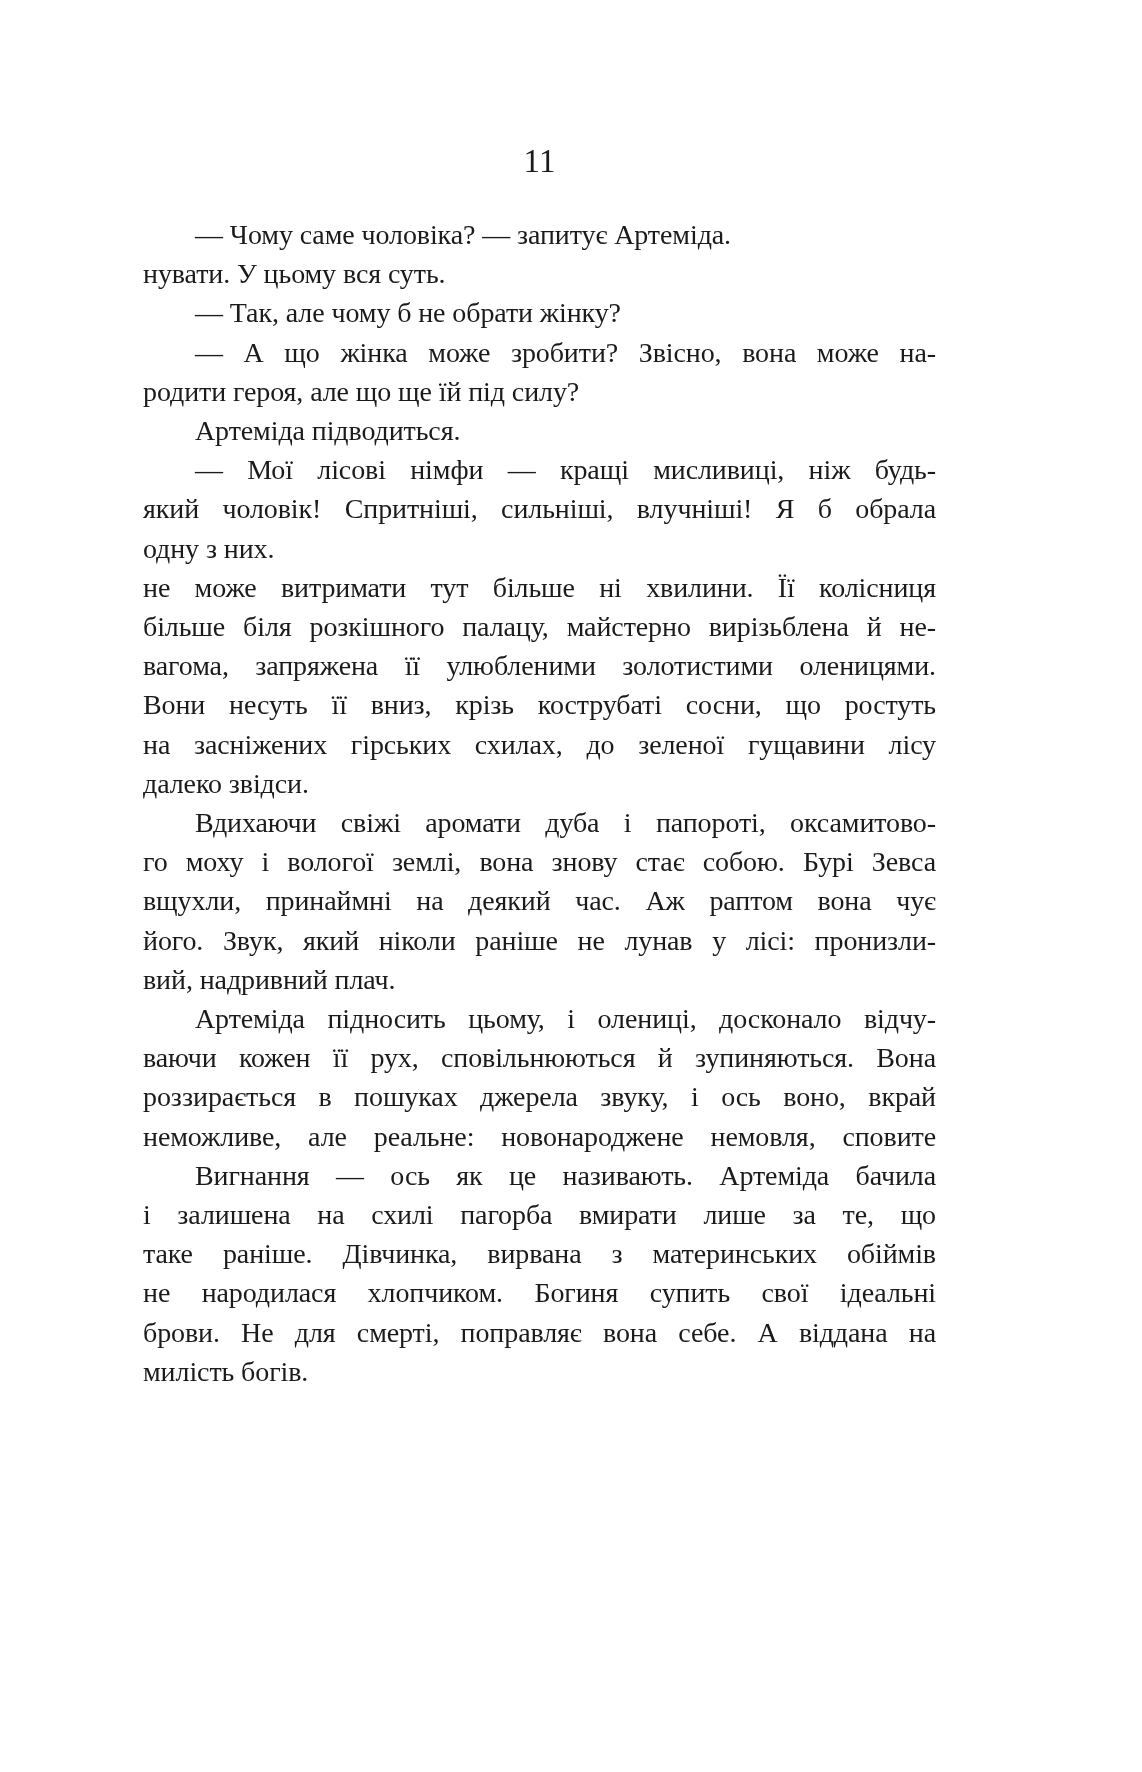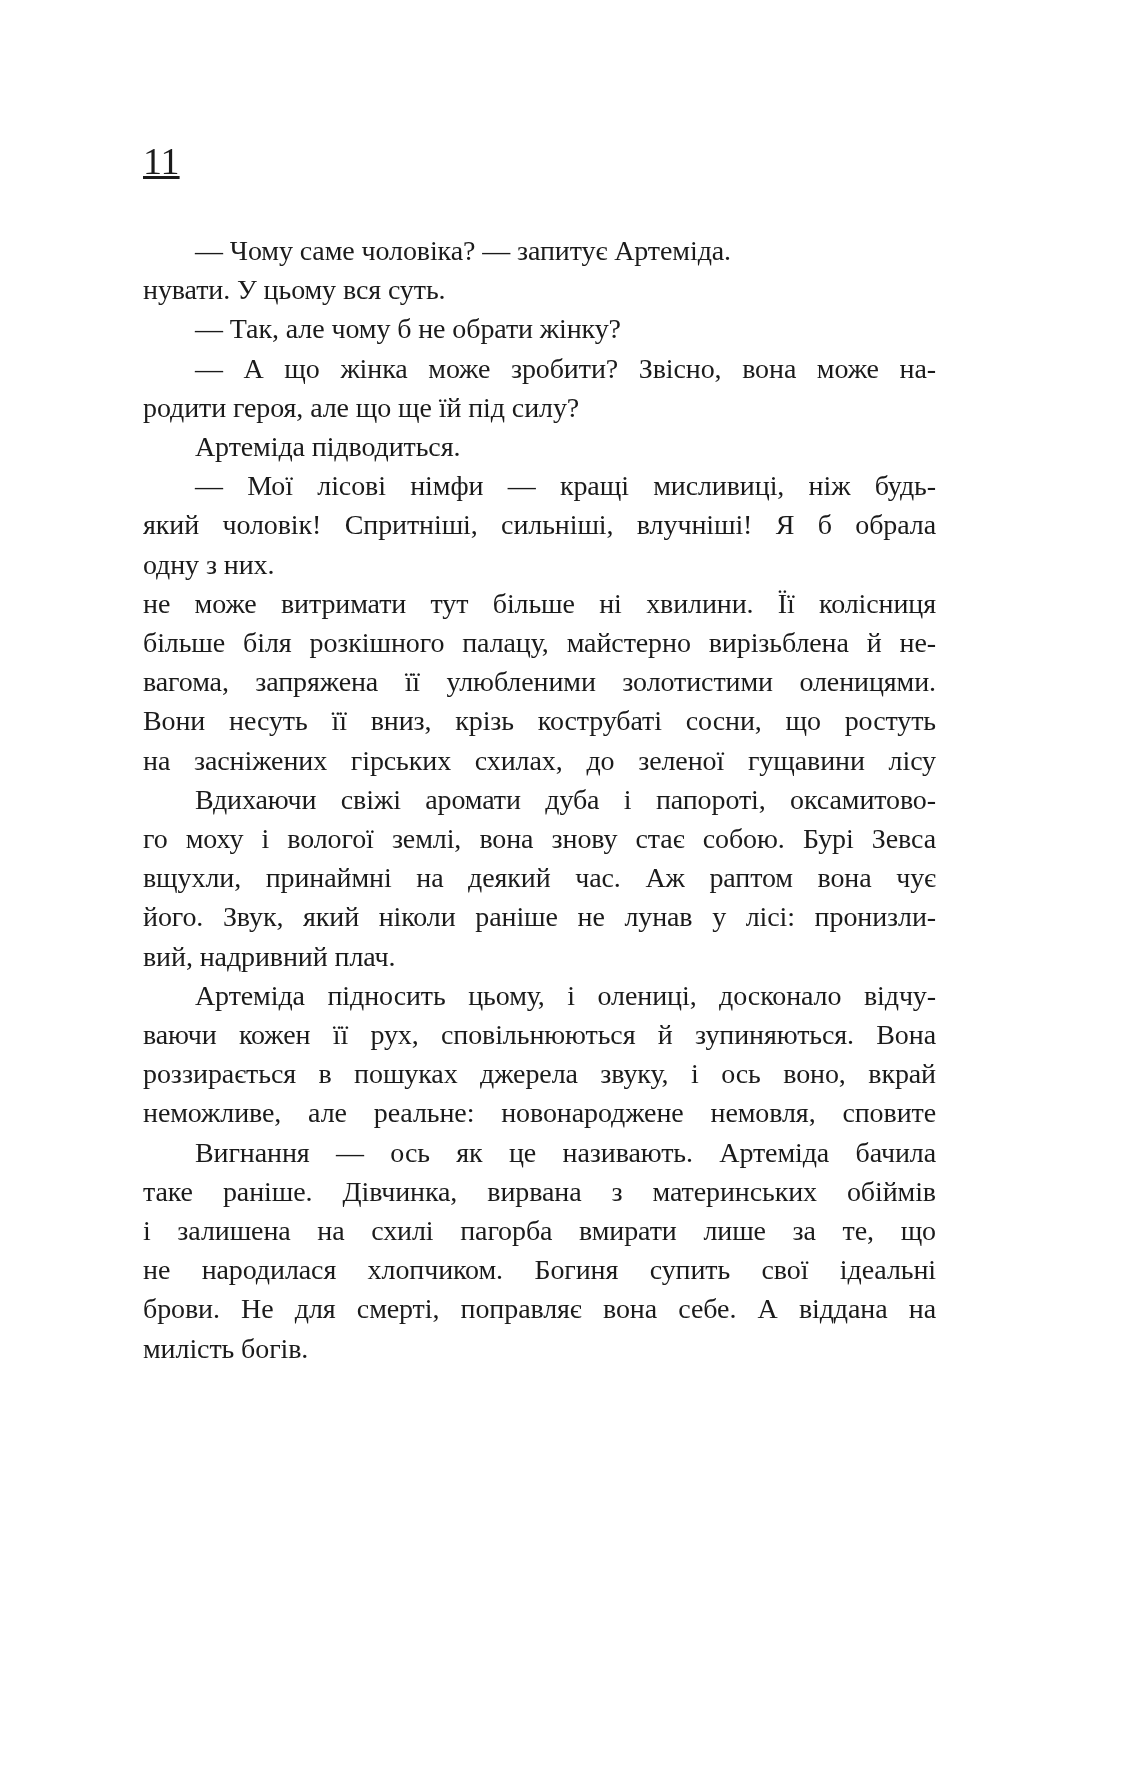--- a/index.html
+++ b/index.html
@@ -15,29 +15,28 @@
     width: 1142px;
     height: 1772px;
     background: #ffffff;
     overflow: hidden;
   }
   .page-number {
     position: absolute;
     top: 141px;
     left: 143px;
     width: 793px;
-    text-align: left;
-    font-size: 38px;
+    text-align: center;
+    font-size: 33px;
     line-height: 40px;
     color: #1b1b1b;
-    text-decoration: underline;
   }
   .text-block {
     position: absolute;
-    top: 231px;
+    top: 215px;
     left: 143px;
     width: 793px;
     font-size: 28px;
     line-height: 39.2px;
     letter-spacing: -0.1px;
     color: #1b1b1b;
   }
   .para { margin: 0; padding: 0; }
   .line {
     text-align: justify;
@@ -72,36 +71,37 @@
         <div class="line first">— Мої лісові німфи — кращі мисливиці, ніж будь-</div>
         <div class="line">який чоловік! Спритніші, сильніші, влучніші! Я б обрала</div>
         <div class="line last">одну з них.</div>
       </div>
       <div class="para">
         <div class="line">не може витримати тут більше ні хвилини. Її колісниця</div>
         <div class="line">більше біля розкішного палацу, майстерно вирізьблена й не-</div>
         <div class="line">вагома, запряжена її улюбленими золотистими оленицями.</div>
         <div class="line">Вони несуть її вниз, крізь кострубаті сосни, що ростуть</div>
         <div class="line">на засніжених гірських схилах, до зеленої гущавини лісу</div>
+        <div class="line last">далеко звідси.</div>
       </div>
       <div class="para">
         <div class="line first">Вдихаючи свіжі аромати дуба і папороті, оксамитово-</div>
         <div class="line">го моху і вологої землі, вона знову стає собою. Бурі Зевса</div>
         <div class="line">вщухли, принаймні на деякий час. Аж раптом вона чує</div>
         <div class="line">його. Звук, який ніколи раніше не лунав у лісі: пронизли-</div>
         <div class="line last">вий, надривний плач.</div>
       </div>
       <div class="para">
         <div class="line first">Артеміда підносить цьому, і олениці, досконало відчу-</div>
         <div class="line">ваючи кожен її рух, сповільнюються й зупиняються. Вона</div>
         <div class="line">роззирається в пошуках джерела звуку, і ось воно, вкрай</div>
         <div class="line">неможливе, але реальне: новонароджене немовля, сповите</div>
       </div>
       <div class="para">
         <div class="line first">Вигнання — ось як це називають. Артеміда бачила</div>
+        <div class="line">і залишена на схилі пагорба вмирати лише за те, що</div>
         <div class="line">таке раніше. Дівчинка, вирвана з материнських обіймів</div>
-        <div class="line">і залишена на схилі пагорба вмирати лише за те, що</div>
         <div class="line">не народилася хлопчиком. Богиня супить свої ідеальні</div>
         <div class="line">брови. Не для смерті, поправляє вона себе. А віддана на</div>
         <div class="line last">милість богів.</div>
       </div>
     </div>
 </div>
 
 </body></html>

